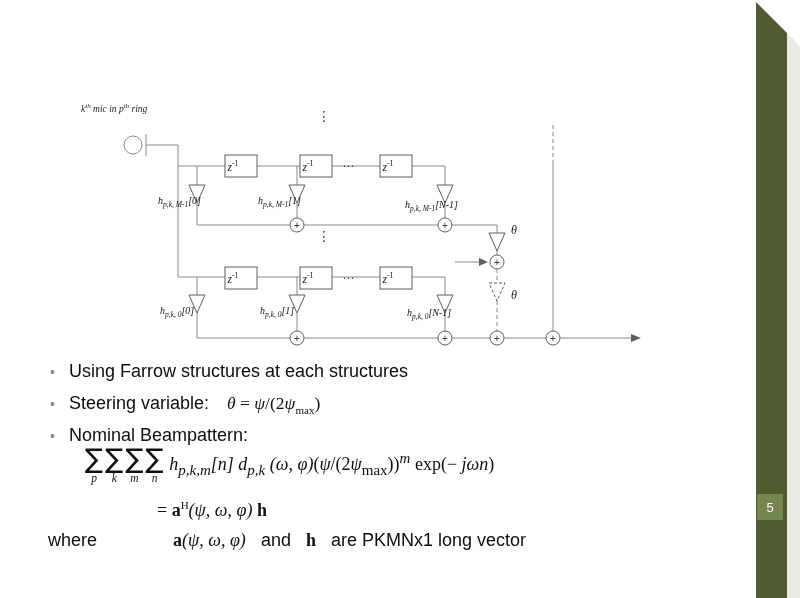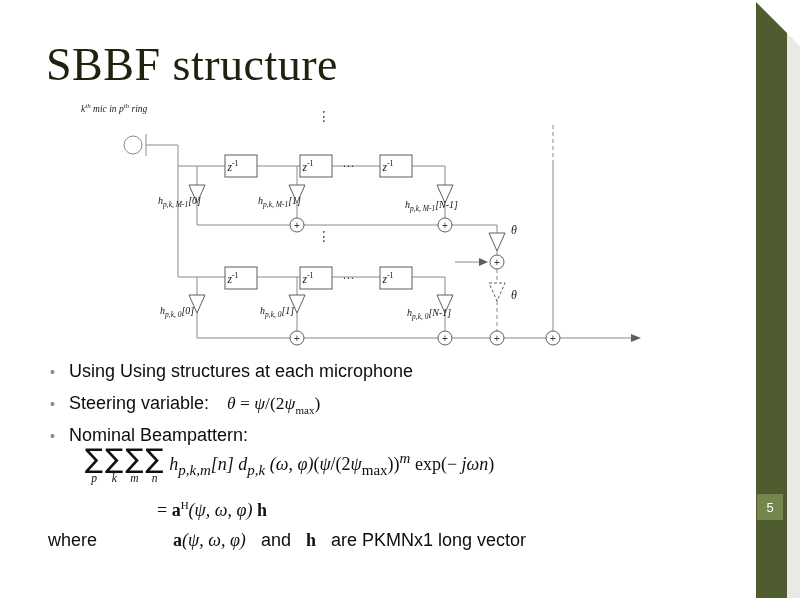--- a/index.html
+++ b/index.html
@@ -60,21 +60,20 @@
 </head>
 <body>
 
 <div class="slide">
 
   <div class="edge-strip"></div>
   <div class="band"></div>
   <div class="band-cut"></div>
   <div class="pagebox">5</div>
 
-  <div class="title">SBBF structure</div>
 
   <div class="diagram">
     <svg width="640" height="260" viewBox="0 0 640 260">
       <g stroke="#8a8a8a" stroke-width="1" fill="none">
 
         <circle cx="78" cy="45" r="9"></circle>
         <line x1="91" y1="34" x2="91" y2="56"></line>
         <line x1="91" y1="45" x2="123" y2="45"></line>
         <line x1="123" y1="45" x2="123" y2="177"></line>
 
@@ -190,21 +189,21 @@
     <div class="taplabel" style="left:103px;top:95px"><span>h</span><sub>p,k, M-1</sub><span>[0]</span></div>
     <div class="taplabel" style="left:203px;top:95px"><span>h</span><sub>p,k, M-1</sub><span>[1]</span></div>
     <div class="taplabel" style="left:350px;top:99px"><span>h</span><sub>p,k, M-1</sub><span>[N-1]</span></div>
     <div class="taplabel" style="left:105px;top:205px"><span>h</span><sub>p,k, 0</sub><span>[0]</span></div>
     <div class="taplabel" style="left:205px;top:205px"><span>h</span><sub>p,k, 0</sub><span>[1]</span></div>
     <div class="taplabel" style="left:352px;top:207px"><span>h</span><sub>p,k, 0</sub><span>[N-1]</span></div>
   </div>
 
   <div class="bullet" style="left:50px;top:361px">
     <span class="dot">•</span>
-    <span class="btext">Using Using structures at each microphone</span>
+    <span class="btext">Using Farrow structures at each structures</span>
   </div>
 
   <div class="bullet" style="left:50px;top:393px">
     <span class="dot">•</span>
     <span class="btext">Steering variable:</span>
     <span class="math steer"><span class="it">θ</span><span> = </span><span class="it">ψ</span><span>/(2</span><span class="it">ψ</span><sub>max</sub><span>)</span></span>
   </div>
 
   <div class="bullet" style="left:50px;top:425px">
     <span class="dot">•</span>

